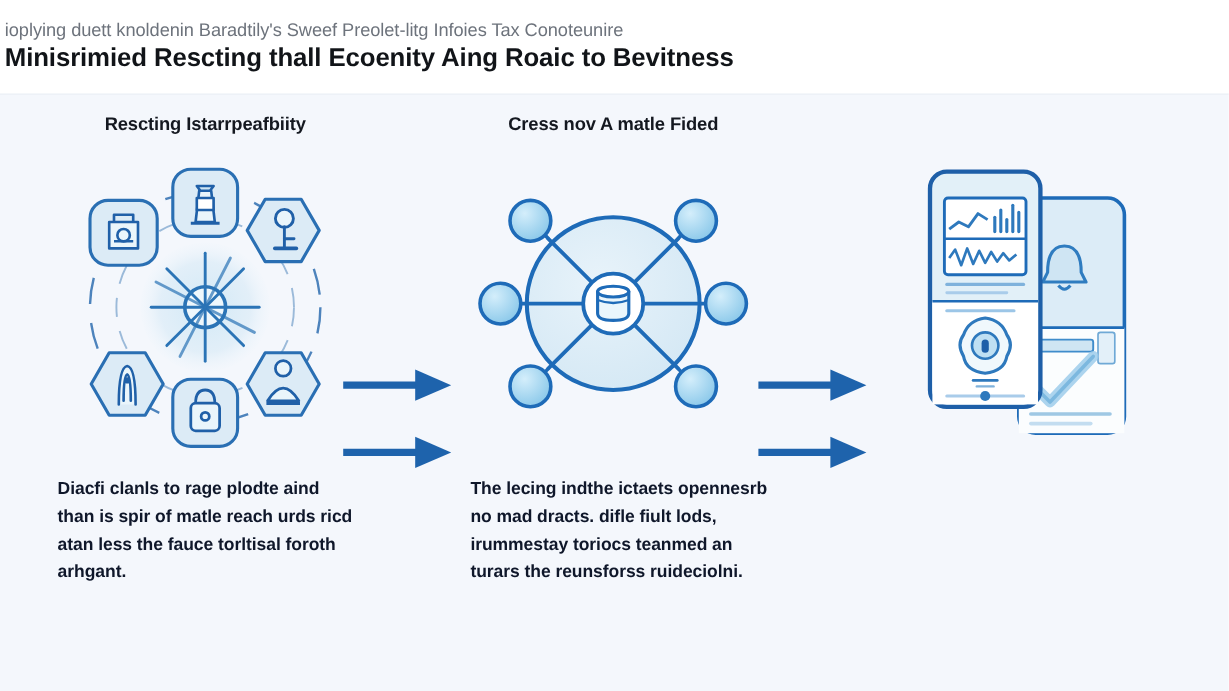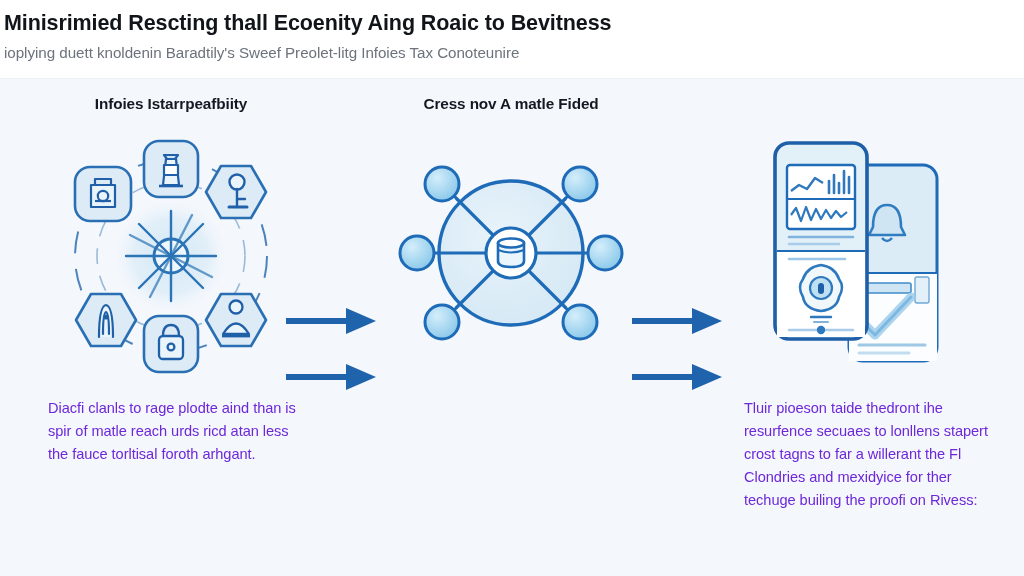--- a/index.html
+++ b/index.html
@@ -97,49 +97,50 @@
   }
   .col-art svg { display: block; margin: 0 auto; }
 
   .col-body {
     position: absolute;
     top: 318px;
     left: 22px;
     width: 252px;
     font-size: 14.6px;
     line-height: 1.57;
-    color: #6d28d9;
+    color: #0f172a;
     letter-spacing: -0.05px;
+    font-weight: bold;
   }
   #col-2 .col-body { left: 26px; width: 256px; }
   #col-1 .col-body { left: 26px; width: 250px; }
 
   
   .arrow-group {
     position: absolute;
     top: 225;
   }
   #arrows-0 { left: 284px; top: 225px; }
   #arrows-1 { left: 630px; top: 225px; }
   .arrow-group svg { display: block; }
 </style>
 </head>
 <body>
 
 <div id="root">
 
   <div id="header">
+    <div id="doc-subtitle">ioplying duett knoldenin Baradtily's Sweef Preolet-litg Infoies Tax Conoteunire</div>
     <div id="doc-title">Minisrimied Rescting thall Ecoenity Aing Roaic to Bevitness</div>
-    <div id="doc-subtitle">ioplying duett knoldenin Baradtily's Sweef Preolet-litg Infoies Tax Conoteunire</div>
   </div>
 
   <div id="panel">
 
     <div class="col" id="col-0">
-      <div class="col-heading">Infoies Istarrpeafbiity</div>
+      <div class="col-heading">Rescting Istarrpeafbiity</div>
 
       <div class="col-art">
         <svg width="240" height="250" viewBox="0 0 240 250">
           <defs>
             <radialGradient id="glowA" cx="50%" cy="50%" r="50%">
               <stop offset="0%" stop-color="#cfe8f6" stop-opacity="0.95"></stop>
               <stop offset="70%" stop-color="#dcecf7" stop-opacity="0.75"></stop>
               <stop offset="100%" stop-color="#eaf4fb" stop-opacity="0.1"></stop>
             </radialGradient>
           </defs>
@@ -296,20 +297,21 @@
           </g>
           <g>
             <circle cx="56" cy="191" r="17" fill="url(#nodeFill)" stroke="#1e6bb8" stroke-width="3"></circle>
           </g>
           <g>
             <circle cx="31" cy="122" r="17" fill="url(#nodeFill)" stroke="#1e6bb8" stroke-width="3"></circle>
           </g>
         </svg>
       </div>
 
+      <div class="col-body">The lecing indthe ictaets opennesrb no mad dracts. difle fiult lods, irummestay toriocs teanmed an turars the reunsforss ruideciolni.</div>
     </div>
 
     <div class="arrow-group" id="arrows-1">
       <svg width="96" height="90" viewBox="0 0 96 90">
         <g>
           <line x1="2" y1="17" x2="64" y2="17" stroke="#1e63ac" stroke-width="6" stroke-linecap="butt"></line>
           <path d="M62 4 L92 17 L62 30 Z" fill="#1e63ac"></path>
         </g>
         <g>
           <line x1="2" y1="73" x2="64" y2="73" stroke="#1e63ac" stroke-width="6" stroke-linecap="butt"></line>
@@ -377,17 +379,16 @@
             </g>
 
             <g>
               <line x1="36" y1="199" x2="100" y2="199" stroke="#a9ccea" stroke-width="2.6" stroke-linecap="round"></line>
               <circle cx="68" cy="199" r="4.2" fill="#2e79bd"></circle>
             </g>
           </g>
         </svg>
       </div>
 
-      <div class="col-body">Tluir pioeson taide thedront ihe resurfence secuaes to lonllens stapert crost tagns to far a willerant the Fl Clondries and mexidyice for ther techuge builing the proofi on Rivess:</div>
     </div>
 
   </div>
 </div>
 
 </body></html>

